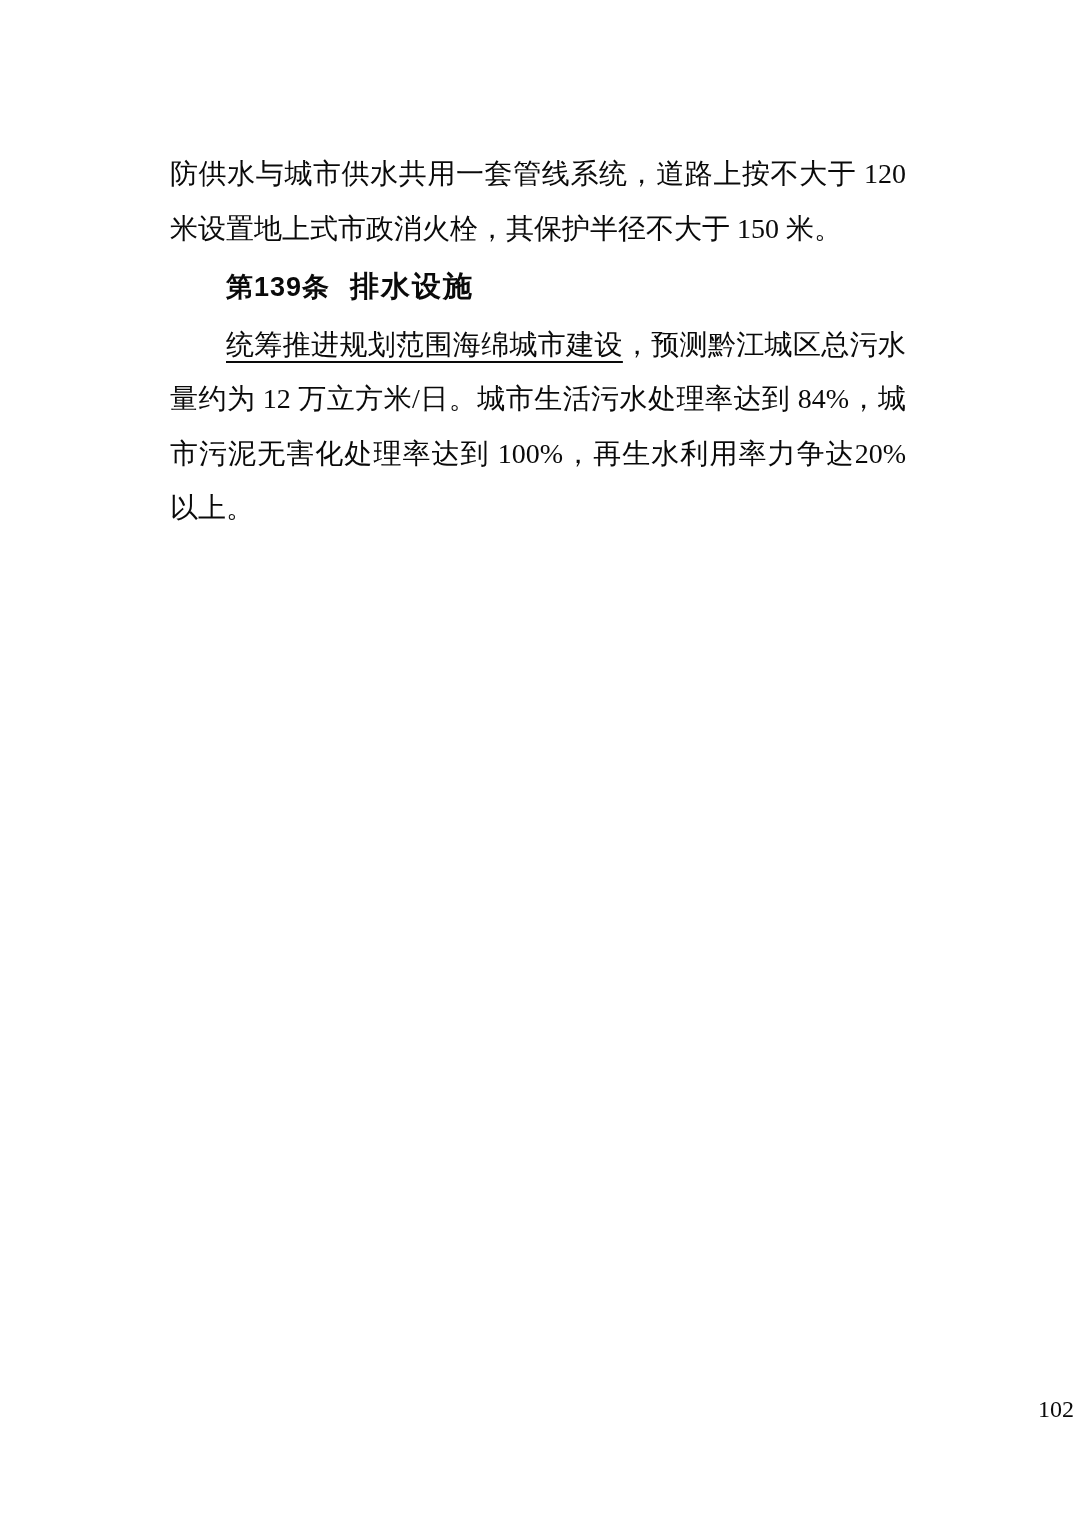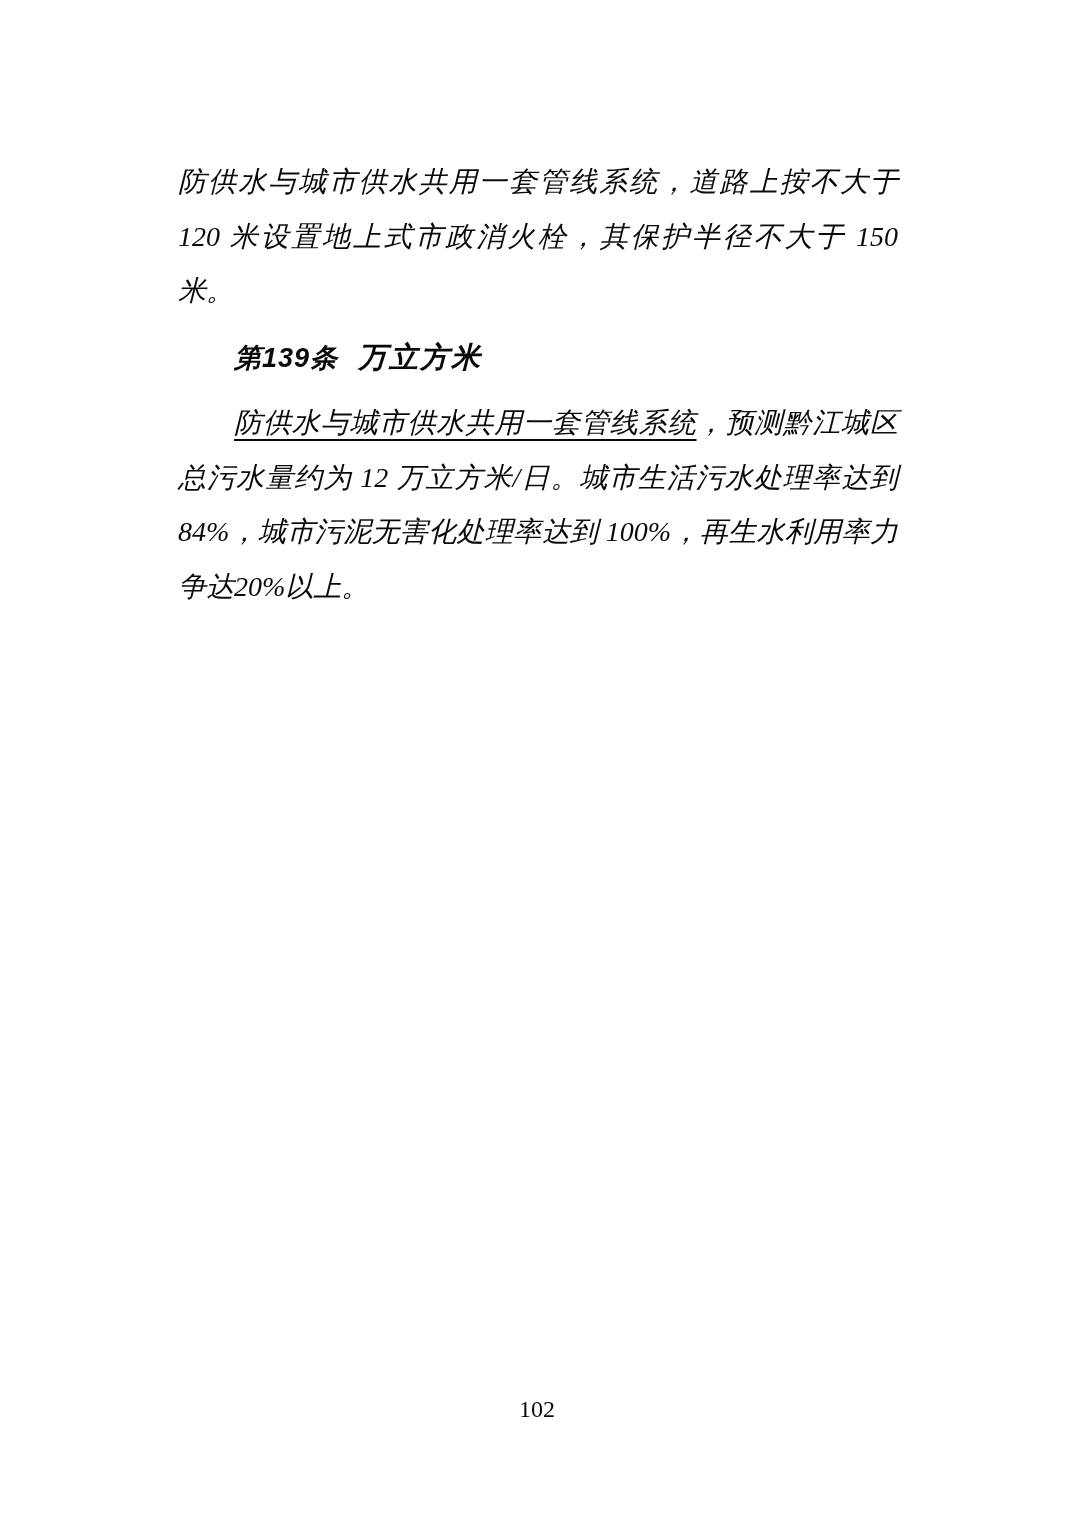--- a/index.html
+++ b/index.html
@@ -19,23 +19,22 @@
   .doc-body {
     position: absolute;
     left: 167px;
     top: 144px;
     width: 742px;
     font-size: 28px;
     line-height: 54.5px;
     text-align: justify;
   }
   .doc-body p {
-    margin: 11px;
+    margin: 3px;
     padding: 0;
-    font-style: italic;
   }
   p.indent {
     text-indent: 56px;
   }
   p.heading {
     text-indent: 56px;
     white-space: nowrap;
   }
   .article-num {
     font-family: "Liberation Sans", "DejaVu Sans", sans-serif;
@@ -55,29 +54,29 @@
   .seg.ul {
     text-decoration: underline;
     text-decoration-thickness: 1.5px;
     text-underline-offset: 7px;
   }
   .footer {
     position: absolute;
     left: 0;
     top: 1394px;
     width: 100%;
-    text-align: center;
+    text-align: right;
     font-size: 24px;
     line-height: 30px;
     color: #0a0a0a;
   }
 </style>
 </head>
 <body>
 
 <div class="page">
   <div class="doc-body" id="doc-body">
       <p class=""><span class="seg">防供水与城市供水共用一套管线系统，道路上按不大于 120 米设置地上式市政消火栓，其保护半径不大于 150 米。</span></p>
-      <p class="heading"><span class="article-num">第139条</span><span class="article-title">万立方米</span></p>
-      <p class="indent"><span class="seg ul">防供水与城市供水共用一套管线系统</span><span class="seg">，预测黔江城区总污水量约为 12 万立方米/日。城市生活污水处理率达到 84%，城市污泥无害化处理率达到 100%，再生水利用率力争达20%以上。</span></p>
+      <p class="heading"><span class="article-num">第139条</span><span class="article-title">排水设施</span></p>
+      <p class="indent"><span class="seg ul">统筹推进规划范围海绵城市建设</span><span class="seg">，预测黔江城区总污水量约为 12 万立方米/日。城市生活污水处理率达到 84%，城市污泥无害化处理率达到 100%，再生水利用率力争达20%以上。</span></p>
     </div>
   <div class="footer">102</div>
 </div>
 
 </body></html>

